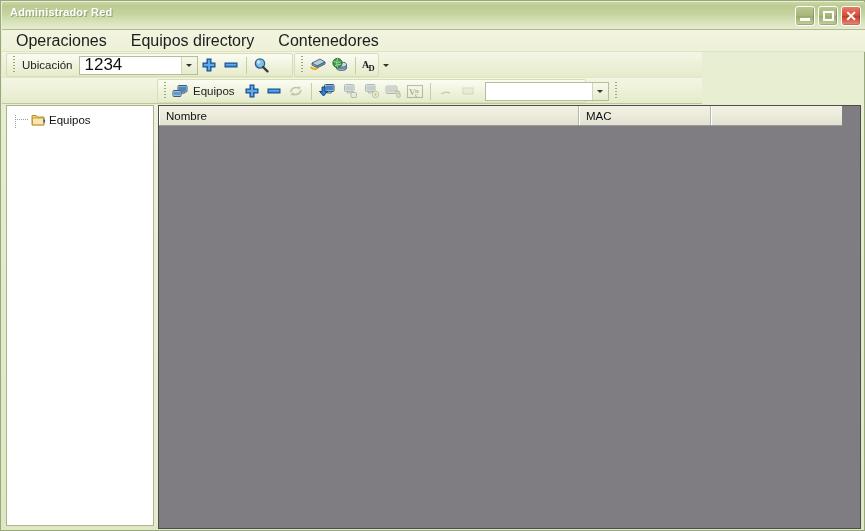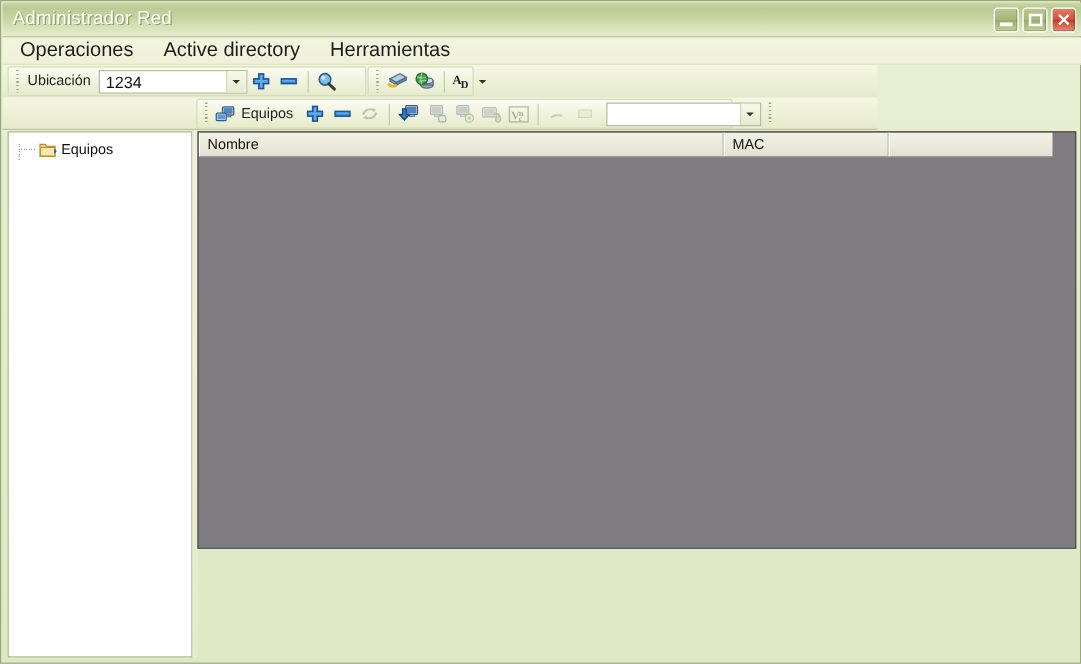--- a/index.html
+++ b/index.html
@@ -17,21 +17,21 @@
   }
   
   .titlebar{
     position:absolute;left:1px;top:1px;width:863px;height:28px;
     background:linear-gradient(to bottom,#c9d6a3 0%,#bccb92 16%,#c6d4a0 45%,#d5e0b6 70%,#e5ecd0 100%);
     border-bottom:1px solid #aebb8c;
     box-sizing:border-box;
   }
   .title-text{
     position:absolute;left:8px;top:4px;
-    font-size:15px;font-weight:normal;color:#ffffff;
+    font-size:11px;font-weight:bold;color:#ffffff;
     text-shadow:1px 1px 0 #8fa06a;
     letter-spacing:0.2px;
     white-space:nowrap;
   }
   .win-btns{position:absolute;right:4px;top:4px;display:flex;gap:3px;}
   .win-btn{
     width:20px;height:20px;box-sizing:border-box;
     border:1px solid #ffffff;border-radius:3px;
     position:relative;
     box-shadow:inset -1px -1px 0 rgba(0,0,0,.18);
@@ -84,21 +84,21 @@
     width:22px;height:21px;display:flex;align-items:center;justify-content:center;
     position:relative;flex:0 0 auto;cursor:default;
   }
   .tb-btn.dis{opacity:.38;}
   
   .combo{
     height:19px;background:#ffffff;border:1px solid #b5bf97;
     display:flex;align-items:center;box-sizing:border-box;position:relative;
     flex:0 0 auto;
   }
-  .combo .cval{flex:1;padding-left:5px;font-size:13px;color:#111;overflow:hidden;white-space:nowrap;}
+  .combo .cval{flex:1;padding-left:5px;font-size:17px;color:#111;overflow:hidden;white-space:nowrap;}
   .combo .carrow{
     width:15px;height:100%;display:flex;align-items:center;justify-content:center;
     background:linear-gradient(to bottom,#f7f8ec,#e6ebcf);
     border-left:1px solid #cfd8b4;
   }
   .tri-small{width:0;height:0;border-left:3px solid transparent;border-right:3px solid transparent;border-top:3px solid #33361f;}
   
   .ic{display:block;}
   
   .leftpanel{
@@ -122,21 +122,21 @@
     background-image:repeating-linear-gradient(to bottom,#9a9a9a 0,#9a9a9a 1px,transparent 1px,transparent 2px);
   }
   .tnode.first .dotline:after{top:3px;height:13px;}
   .tnode.last .dotline:after{height:8px;}
   .tlabel{font-size:11.5px;color:#111;margin-left:3px;white-space:nowrap;}
   .splitter{
     position:absolute;left:153px;top:104px;width:4px;height:421px;
     background:linear-gradient(to bottom,#eef1dc,#e6ebcb);
   }
   .rightpanel{
-    position:absolute;left:157px;top:104px;width:703px;height:334px;
+    position:absolute;left:157px;top:104px;width:703px;height:424px;
     border:1px solid #4c4c4c;box-sizing:border-box;background:#7f7d82;
     overflow:hidden;
   }
   .lv-header{
     position:absolute;left:0;top:0;height:20px;width:683px;
     background:linear-gradient(to bottom,#f3f1e4 0%,#eceadb 55%,#e2e0d0 100%);
     border-bottom:1px solid #9c9c96;
     display:flex;box-sizing:border-box;
   }
   .lv-col{
@@ -172,22 +172,22 @@
         <div class="glyph-max"></div>
       </div>
       <div class="win-btn close">
         <div class="glyph-close">✕</div>
       </div>
     </div>
   </div>
 
   <div class="menubar">
     <div class="menu-item">Operaciones</div>
-    <div class="menu-item">Active directory</div>
-    <div class="menu-item">Herramientas</div>
+    <div class="menu-item">Equipos directory</div>
+    <div class="menu-item">Contenedores</div>
   </div>
 
   <div class="toolrow r1">
 
     <div class="tbgroup raised" style="left:4px;width:287px;">
       <div class="grip"></div>
       <div class="tb-label">Ubicación</div>
 
       <div class="combo" style="width:119px;">
         <div class="cval">1234</div>

